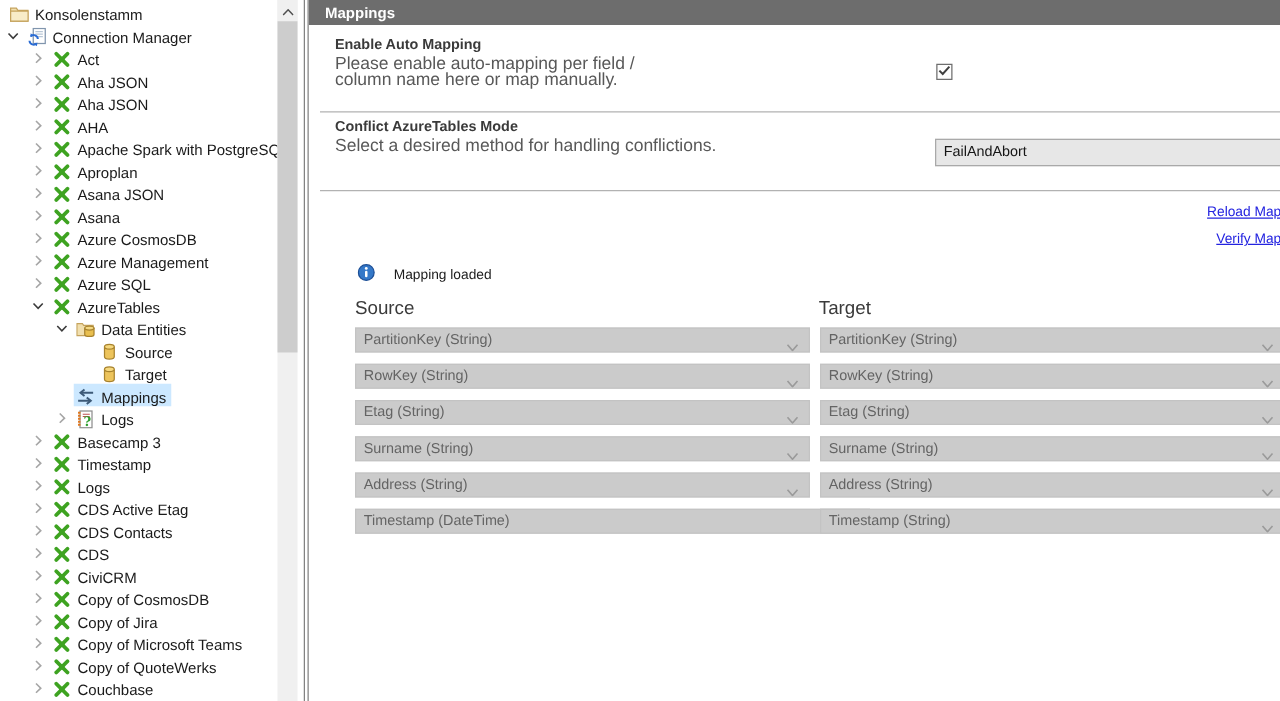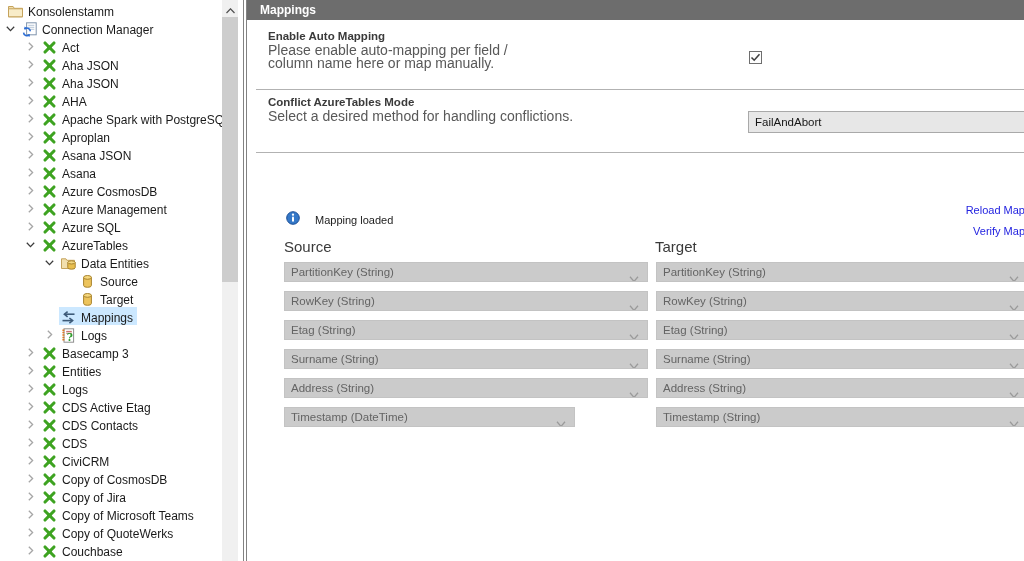--- a/index.html
+++ b/index.html
@@ -43,21 +43,21 @@
   .combo{
     position:absolute;box-sizing:border-box;height:20px;
     display:flex;align-items:center;padding-left:6px;overflow:hidden;
   }
   .combo .combo-text{font-size:11.5px;white-space:nowrap;}
   .combo .combo-chevron{position:absolute;right:8px;top:6px;}
   .combo.disabled{background:#cbcbcb;border:1px solid #c3c3c3;color:#646464;}
   .combo.enabled{background:#e7e7e7;border:1px solid #a9a9a9;color:#161616;height:22px;}
   .link{
     position:absolute;right:0;font-size:11px;color:var(--link,#2323e0);
-    white-space:nowrap;cursor:pointer;margin-top:40px;
+    text-decoration:underline;white-space:nowrap;cursor:pointer;
   }
   .status-row{position:absolute;font-size:11px;color:#1c1c1c;}
   .col-header{position:absolute;font-size:15px;color:#3a3a3a;}
   .info-badge{position:absolute;width:14px;height:14px;}
 </style>
 </head>
 <body>
 
 <div class="left-pane">
   <div class="tree" id="tree">
@@ -424,21 +424,21 @@
         <span class="row-body" style="left:40px">
           <span class="ticon">
             <svg width="15" height="15" viewBox="0 0 15 15">
               <g stroke="#3ea321" stroke-width="3.1" stroke-linecap="round">
                 <path d="M3 3 L12 12"></path>
                 <path d="M12 3 L3 12"></path>
               </g>
               <circle cx="7.5" cy="7.5" r="2.1" fill="#3ea321"></circle>
             </svg>
           </span>
-          <span class="tlabel">Entities</span>
+          <span class="tlabel">Timestamp</span>
         </span>
       </div>
       <div class="tree-row" style="top:379px">
         <span class="expander" style="left:25px">
           <svg width="9" height="9" viewBox="0 0 9 9">
             <path d="M2.8 0.8 L6.6 4.5 L2.8 8.2" fill="none" stroke="#a6a6a6" stroke-width="1.3"></path>
           </svg>
         </span>
         <span class="row-body" style="left:40px">
           <span class="ticon">
@@ -727,21 +727,21 @@
         <span class="combo-chevron"><svg width="10" height="7" viewBox="0 0 10 7">
             <path d="M1 0.8 L5 5.4 L9 0.8" fill="none" stroke="#9a9a9a" stroke-width="1.3"></path>
           </svg></span>
       </div>
       <div class="combo disabled" style="left:409px;top:378px;width:372px">
         <span class="combo-text">Address (String)</span>
         <span class="combo-chevron"><svg width="10" height="7" viewBox="0 0 10 7">
             <path d="M1 0.8 L5 5.4 L9 0.8" fill="none" stroke="#9a9a9a" stroke-width="1.3"></path>
           </svg></span>
       </div>
-      <div class="combo disabled" style="left:37px;top:407px;width:291px">
+      <div class="combo disabled" style="left:37px;top:407px;width:412px">
         <span class="combo-text">Timestamp (DateTime)</span>
         <span class="combo-chevron"><svg width="10" height="7" viewBox="0 0 10 7">
             <path d="M1 0.8 L5 5.4 L9 0.8" fill="none" stroke="#9a9a9a" stroke-width="1.3"></path>
           </svg></span>
       </div>
       <div class="combo disabled" style="left:409px;top:407px;width:372px">
         <span class="combo-text">Timestamp (String)</span>
         <span class="combo-chevron"><svg width="10" height="7" viewBox="0 0 10 7">
             <path d="M1 0.8 L5 5.4 L9 0.8" fill="none" stroke="#9a9a9a" stroke-width="1.3"></path>
           </svg></span>

